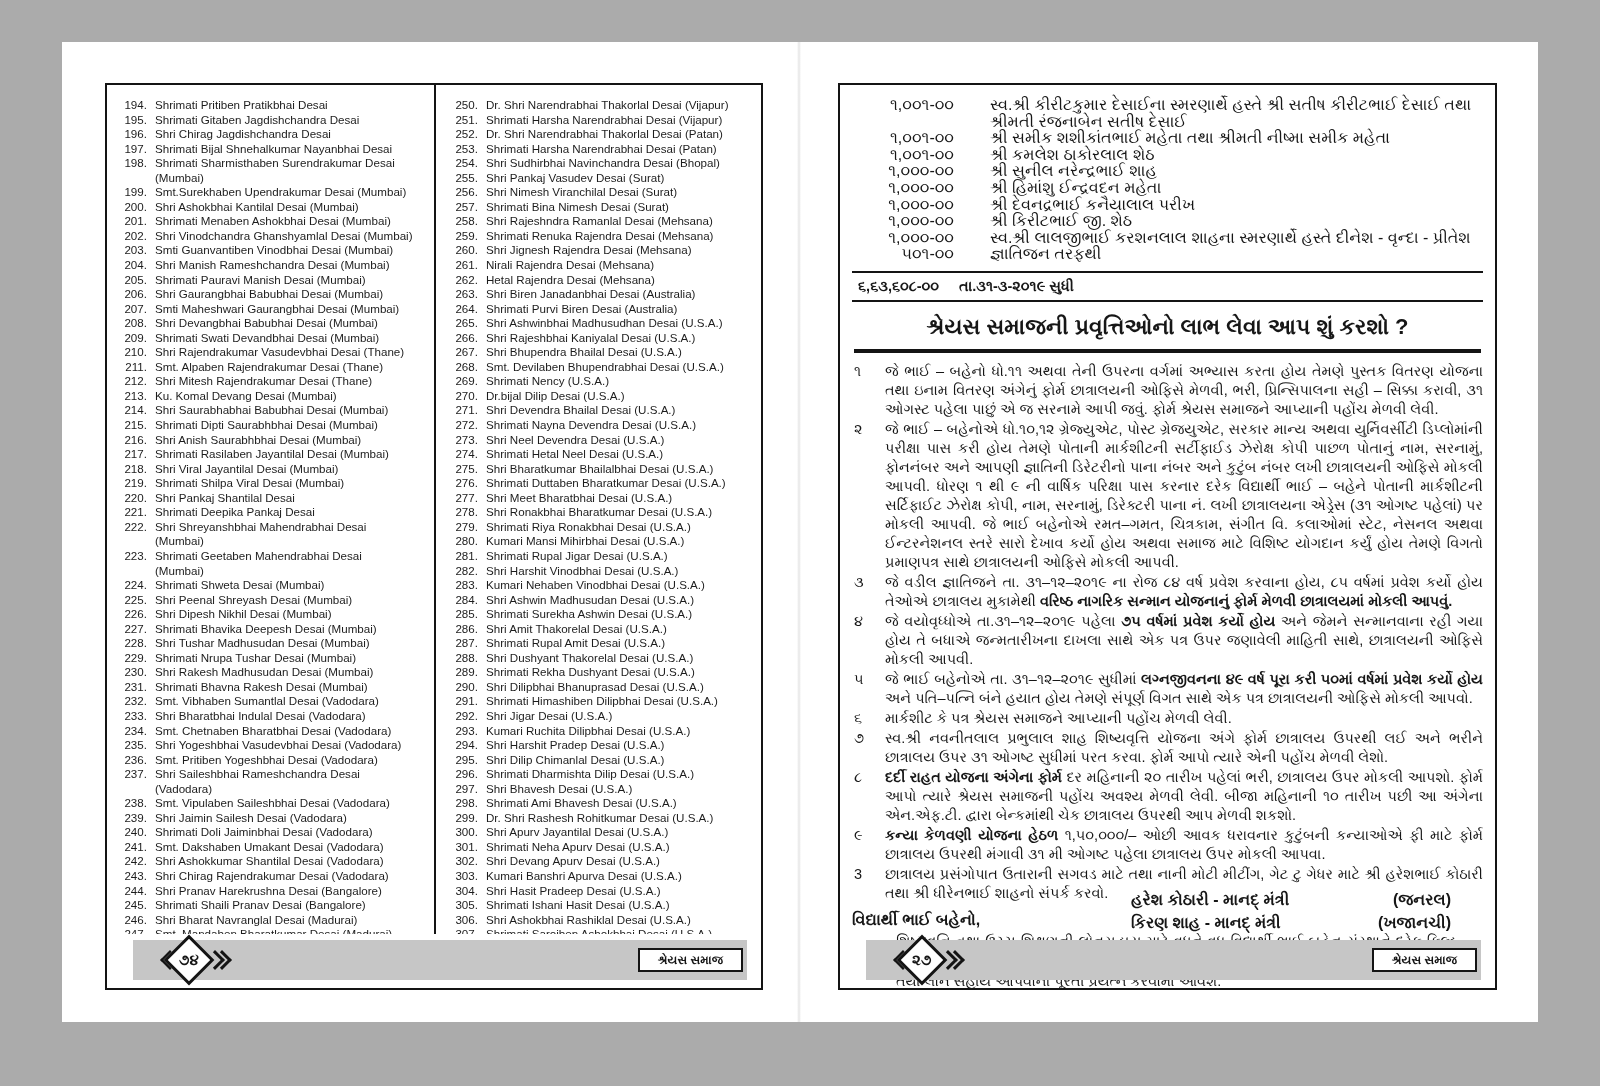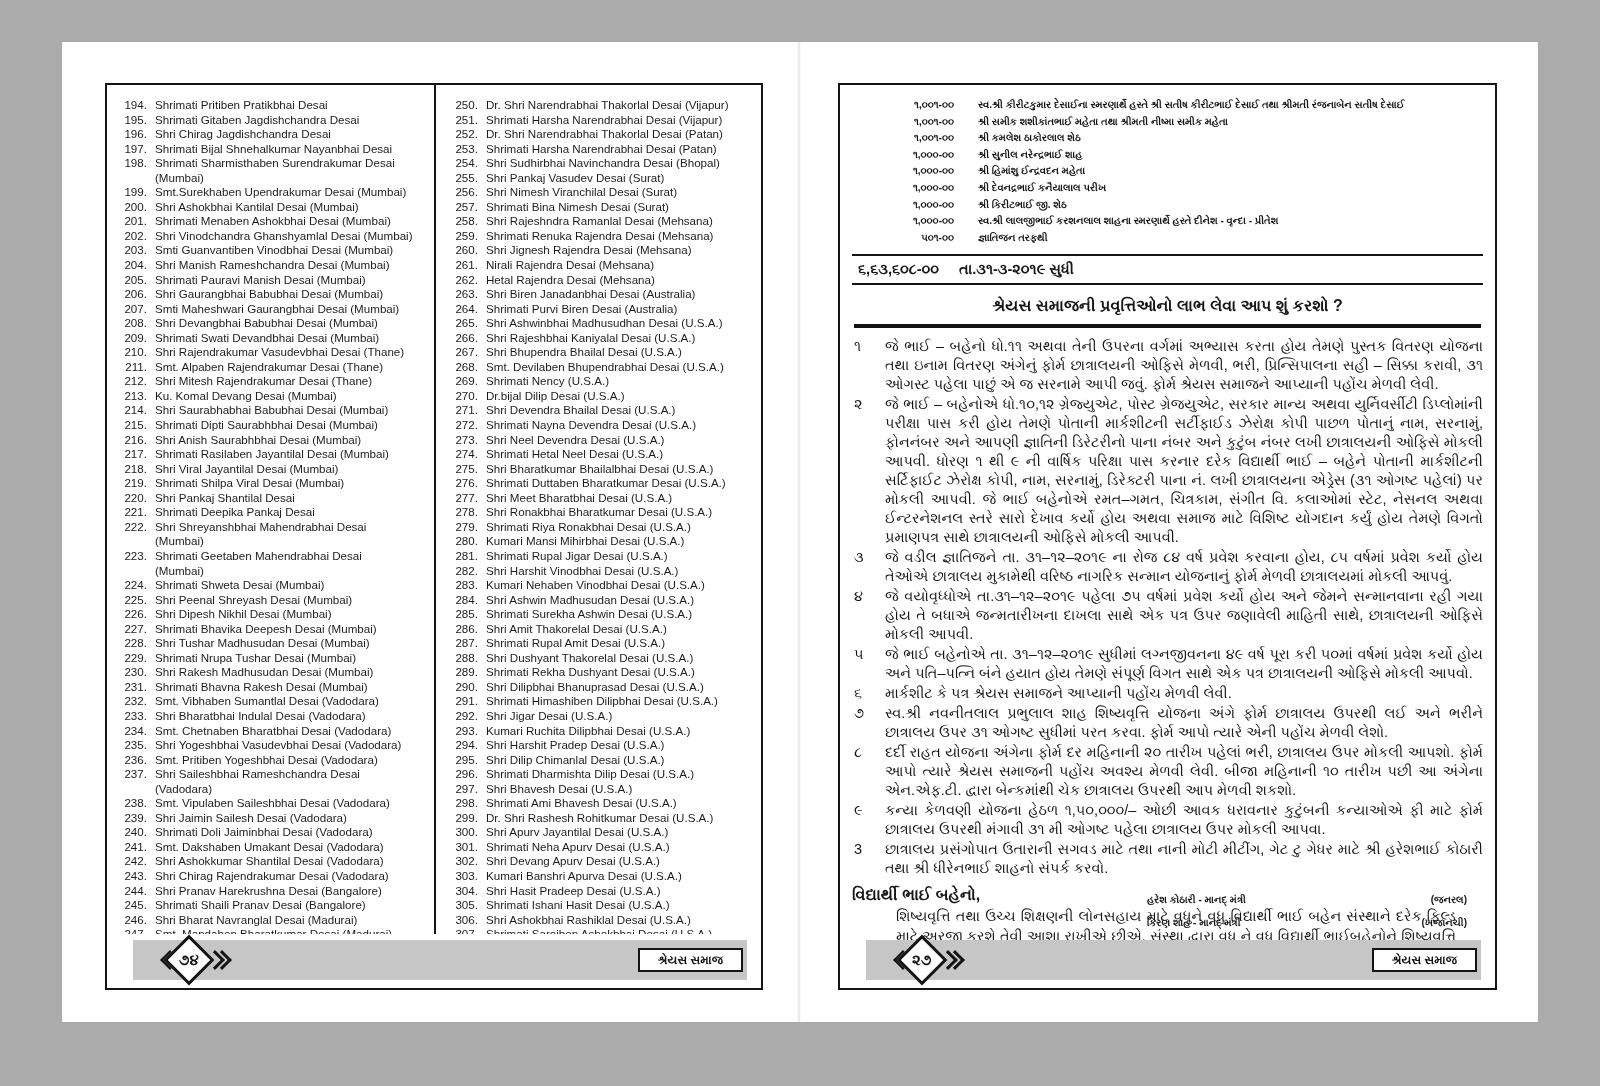--- a/index.html
+++ b/index.html
@@ -52,43 +52,43 @@
     margin:0 -4px;position:relative;z-index:2;
   }
   .diamond span{transform:rotate(-45deg);font-weight:bold;font-size:15px;}
   .footer-label{
     margin-left:auto;margin-right:4px;background:#fff;border:2px solid #141414;
     font-weight:bold;font-size:12px;padding:3px 18px;white-space:nowrap;
   }
 
   
   .rp-inner{padding:12px 12px 0 12px;}
-  .don-row{display:grid;grid-template-columns:96px 1fr;column-gap:24px;
-           font-weight:bold;font-size:10px;line-height:16.6px;margin-left:6px;}
+  .don-row{display:grid;grid-template-columns:96px 1fr;column-gap:36px;
+           font-weight:normal;font-size:16px;line-height:16.6px;margin-left:6px;}
   .don-row .amt{text-align:right;}
   .total{
     display:flex;gap:20px;font-weight:bold;font-size:14.5px;
     border-top:2px solid #141414;border-bottom:2px solid #141414;
     padding:5px 0 5px 6px;margin-top:8px;align-items:baseline;
   }
   h1.rp-heading{
-    font-size:16px;font-weight:bold;text-align:center;
+    font-size:22px;font-weight:bold;text-align:center;
     margin:12px 2px 0 2px;padding-bottom:9px;border-bottom:4px solid #141414;
   }
   .items{margin-top:9px;}
   .item{display:grid;grid-template-columns:24px 1fr;column-gap:9px;
         font-size:14.5px;line-height:19px;margin-bottom:1px;}
   .item .item-num{padding-left:2px;}
   .item .item-text{margin:0;text-align:justify;}
-  .b{font-weight:normal;}
+  .b{font-weight:bold;}
   .students-heading{font-weight:bold;font-size:16px;margin:8px 0 2px 0;}
   .students-body{margin:0 10px 0 44px;text-align:justify;font-size:14.5px;line-height:20px;max-width:560px;}
   .sigs{
-    position:absolute;right:28px;bottom:54px;width:320px;
-    font-weight:bold;font-size:10px;line-height:22.5px;
+    position:absolute;right:44px;bottom:54px;width:320px;
+    font-weight:bold;font-size:16px;line-height:22.5px;
   }
   .sig-line{display:flex;justify-content:space-between;}
 </style>
 </head>
 <body>
 
 <div class="paper">
   <div class="fold"></div>
 </div>
 

